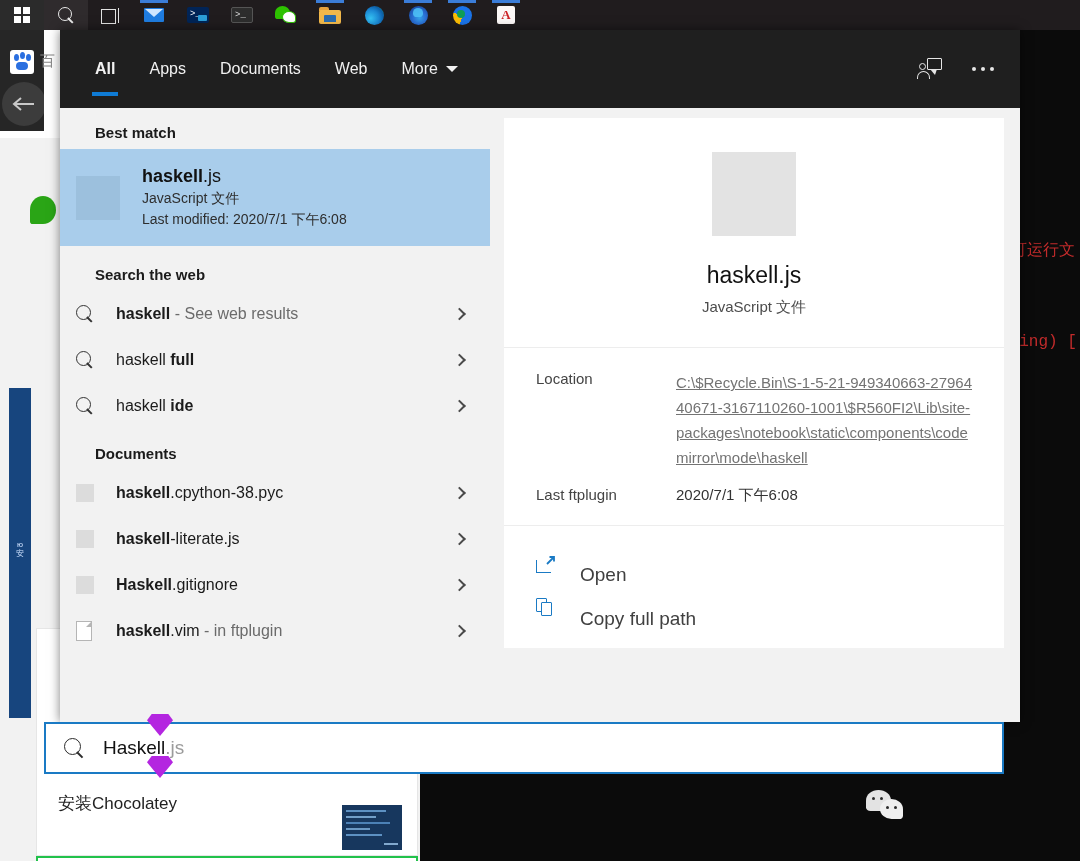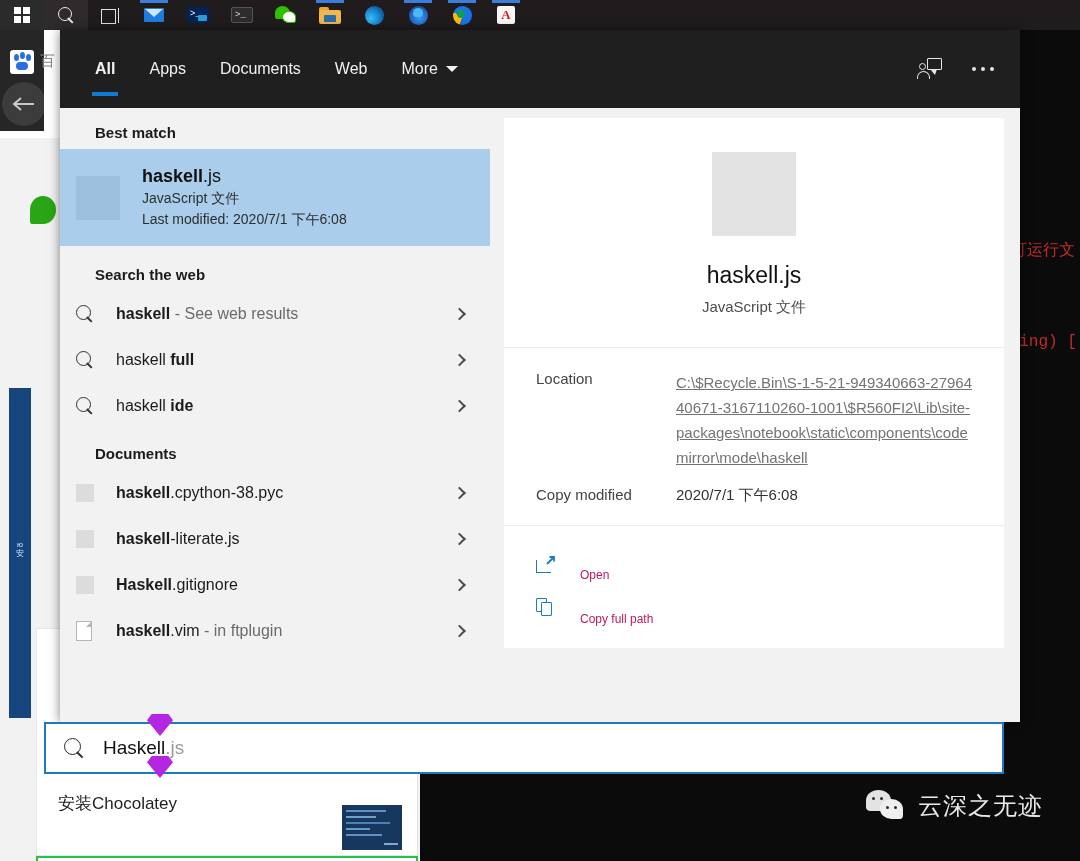--- a/index.html
+++ b/index.html
@@ -263,21 +263,21 @@
   .meta-val { font-size:15px; color:#333; }
   .meta-link {
     font-size:15px; color:#737373; text-decoration:underline; line-height:25px;
     width:300px; word-break:break-all; display:block; cursor:pointer;
   }
   .card-actions { padding:16px 0 18px 32px; }
   .action {
     display:flex; align-items:center; height:44px; cursor:default;
   }
   .action .a-ico { width:44px; flex:none; display:flex; align-items:center;}
-  .action .a-label { font-size:12px; color:#be185d;margin-top:21px; }
+  .action .a-label { font-size:19px; color:#404040;margin-top:21px; }
   .ico-open { width:20px; height:18px; position:relative; }
   .ico-open .box2 { position:absolute; left:0; bottom:0; width:15px; height:13px;
     border-left:1.8px solid #1a7ac4; border-bottom:1.8px solid #1a7ac4;}
   .ico-open .arr { position:absolute; right:0; top:0; width:11px; height:11px; }
   .ico-copy { width:20px; height:20px; position:relative; }
   .ico-copy .p1 { position:absolute; left:0; top:0; width:11px; height:14px;
     border:1.8px solid #1a7ac4; border-radius:1px; background:#fff;}
   .ico-copy .p2 { position:absolute; left:5px; top:4px; width:11px; height:14px;
     border:1.8px solid #1a7ac4; border-radius:1px; background:#fff;}
 
@@ -546,21 +546,21 @@
             <div class="card-filename">haskell.js</div>
             <div class="card-filetype">JavaScript 文件</div>
           </div>
 
           <div class="card-meta">
             <div class="meta-row">
               <span class="meta-key">Location</span>
               <a class="meta-link">C:\$Recycle.Bin\S-1-5-21-949340663-2796440671-3167110260-1001\$R560FI2\Lib\site-packages\notebook\static\components\codemirror\mode\haskell</a>
             </div>
             <div class="meta-row">
-              <span class="meta-key">Copy modified</span>
+              <span class="meta-key">Last ftplugin</span>
               <span class="meta-val">2020/7/1 下午6:08</span>
             </div>
           </div>
 
           <div class="card-actions">
             <div class="action">
               <span class="a-ico">
                 <span class="ico-open">
                   <span class="box2"></span>
                   <svg class="arr" viewBox="0 0 11 11">
@@ -597,16 +597,15 @@
 
   <div class="watermark">
     <span class="wm-logo">
       <span class="b1"></span>
       <span class="b2"></span>
       <span class="d" style="left:6px;  top:7px;"></span>
       <span class="d" style="left:14px; top:7px;"></span>
       <span class="d" style="left:20px; top:16px;"></span>
       <span class="d" style="left:28px; top:16px;"></span>
     </span>
-    <span class="wm-text">云深之无迹</span>
   </div>
 
 </div>
 
 </body></html>

